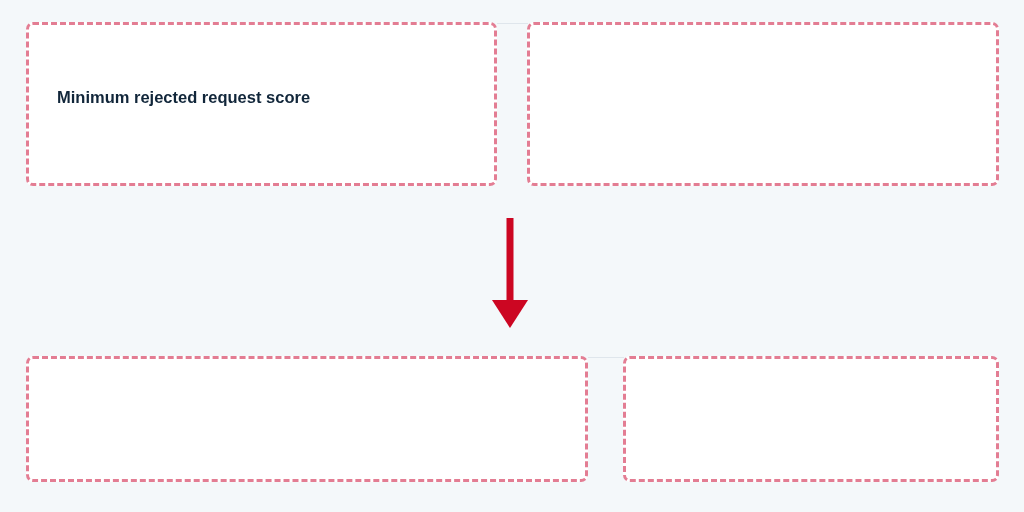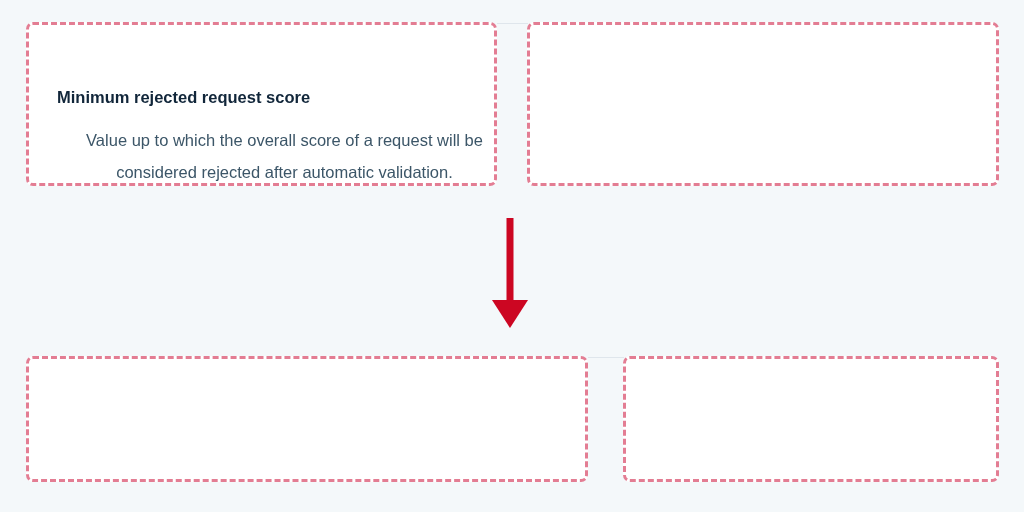--- a/index.html
+++ b/index.html
@@ -15,21 +15,20 @@
     font-family: "Liberation Sans", sans-serif;
     position: relative;
   }
 
   
   .dash-box {
     position: absolute;
     background: #ffffff;
     border: 3px dashed #e37d93;
     border-radius: 7px;
-    text-align: center;
   }
 
   
   .row-rule {
     position: absolute;
     height: 1px;
     background: #dfe6ec;
   }
 
   
@@ -67,21 +66,20 @@
   #bot-right-box  { left: 623px; top: 356px; width: 376px; height: 126px; }
   #bot-rule-a     { left: 588px; top: 357px; width: 36px; }
 </style>
 </head>
 <body>
 
 <div class="row-rule" id="top-rule"></div>
 
 <div class="dash-box" id="top-left-box">
   <div class="field-title" id="top-title">Minimum rejected request score</div>
-  <div class="field-desc" id="top-desc">Value up to which the overall score of a request will be considered rejected after automatic validation.</div>
 </div>
 
 <div class="dash-box" id="top-right-box">
   
 </div>
 
 <svg id="flow-arrow" viewBox="0 0 48 110">
   <rect x="20.5" y="0" width="7" height="86" fill="#cc0622"></rect>
   <polygon points="6,82 42,82 24,110" fill="#cc0622"></polygon>
 </svg>

